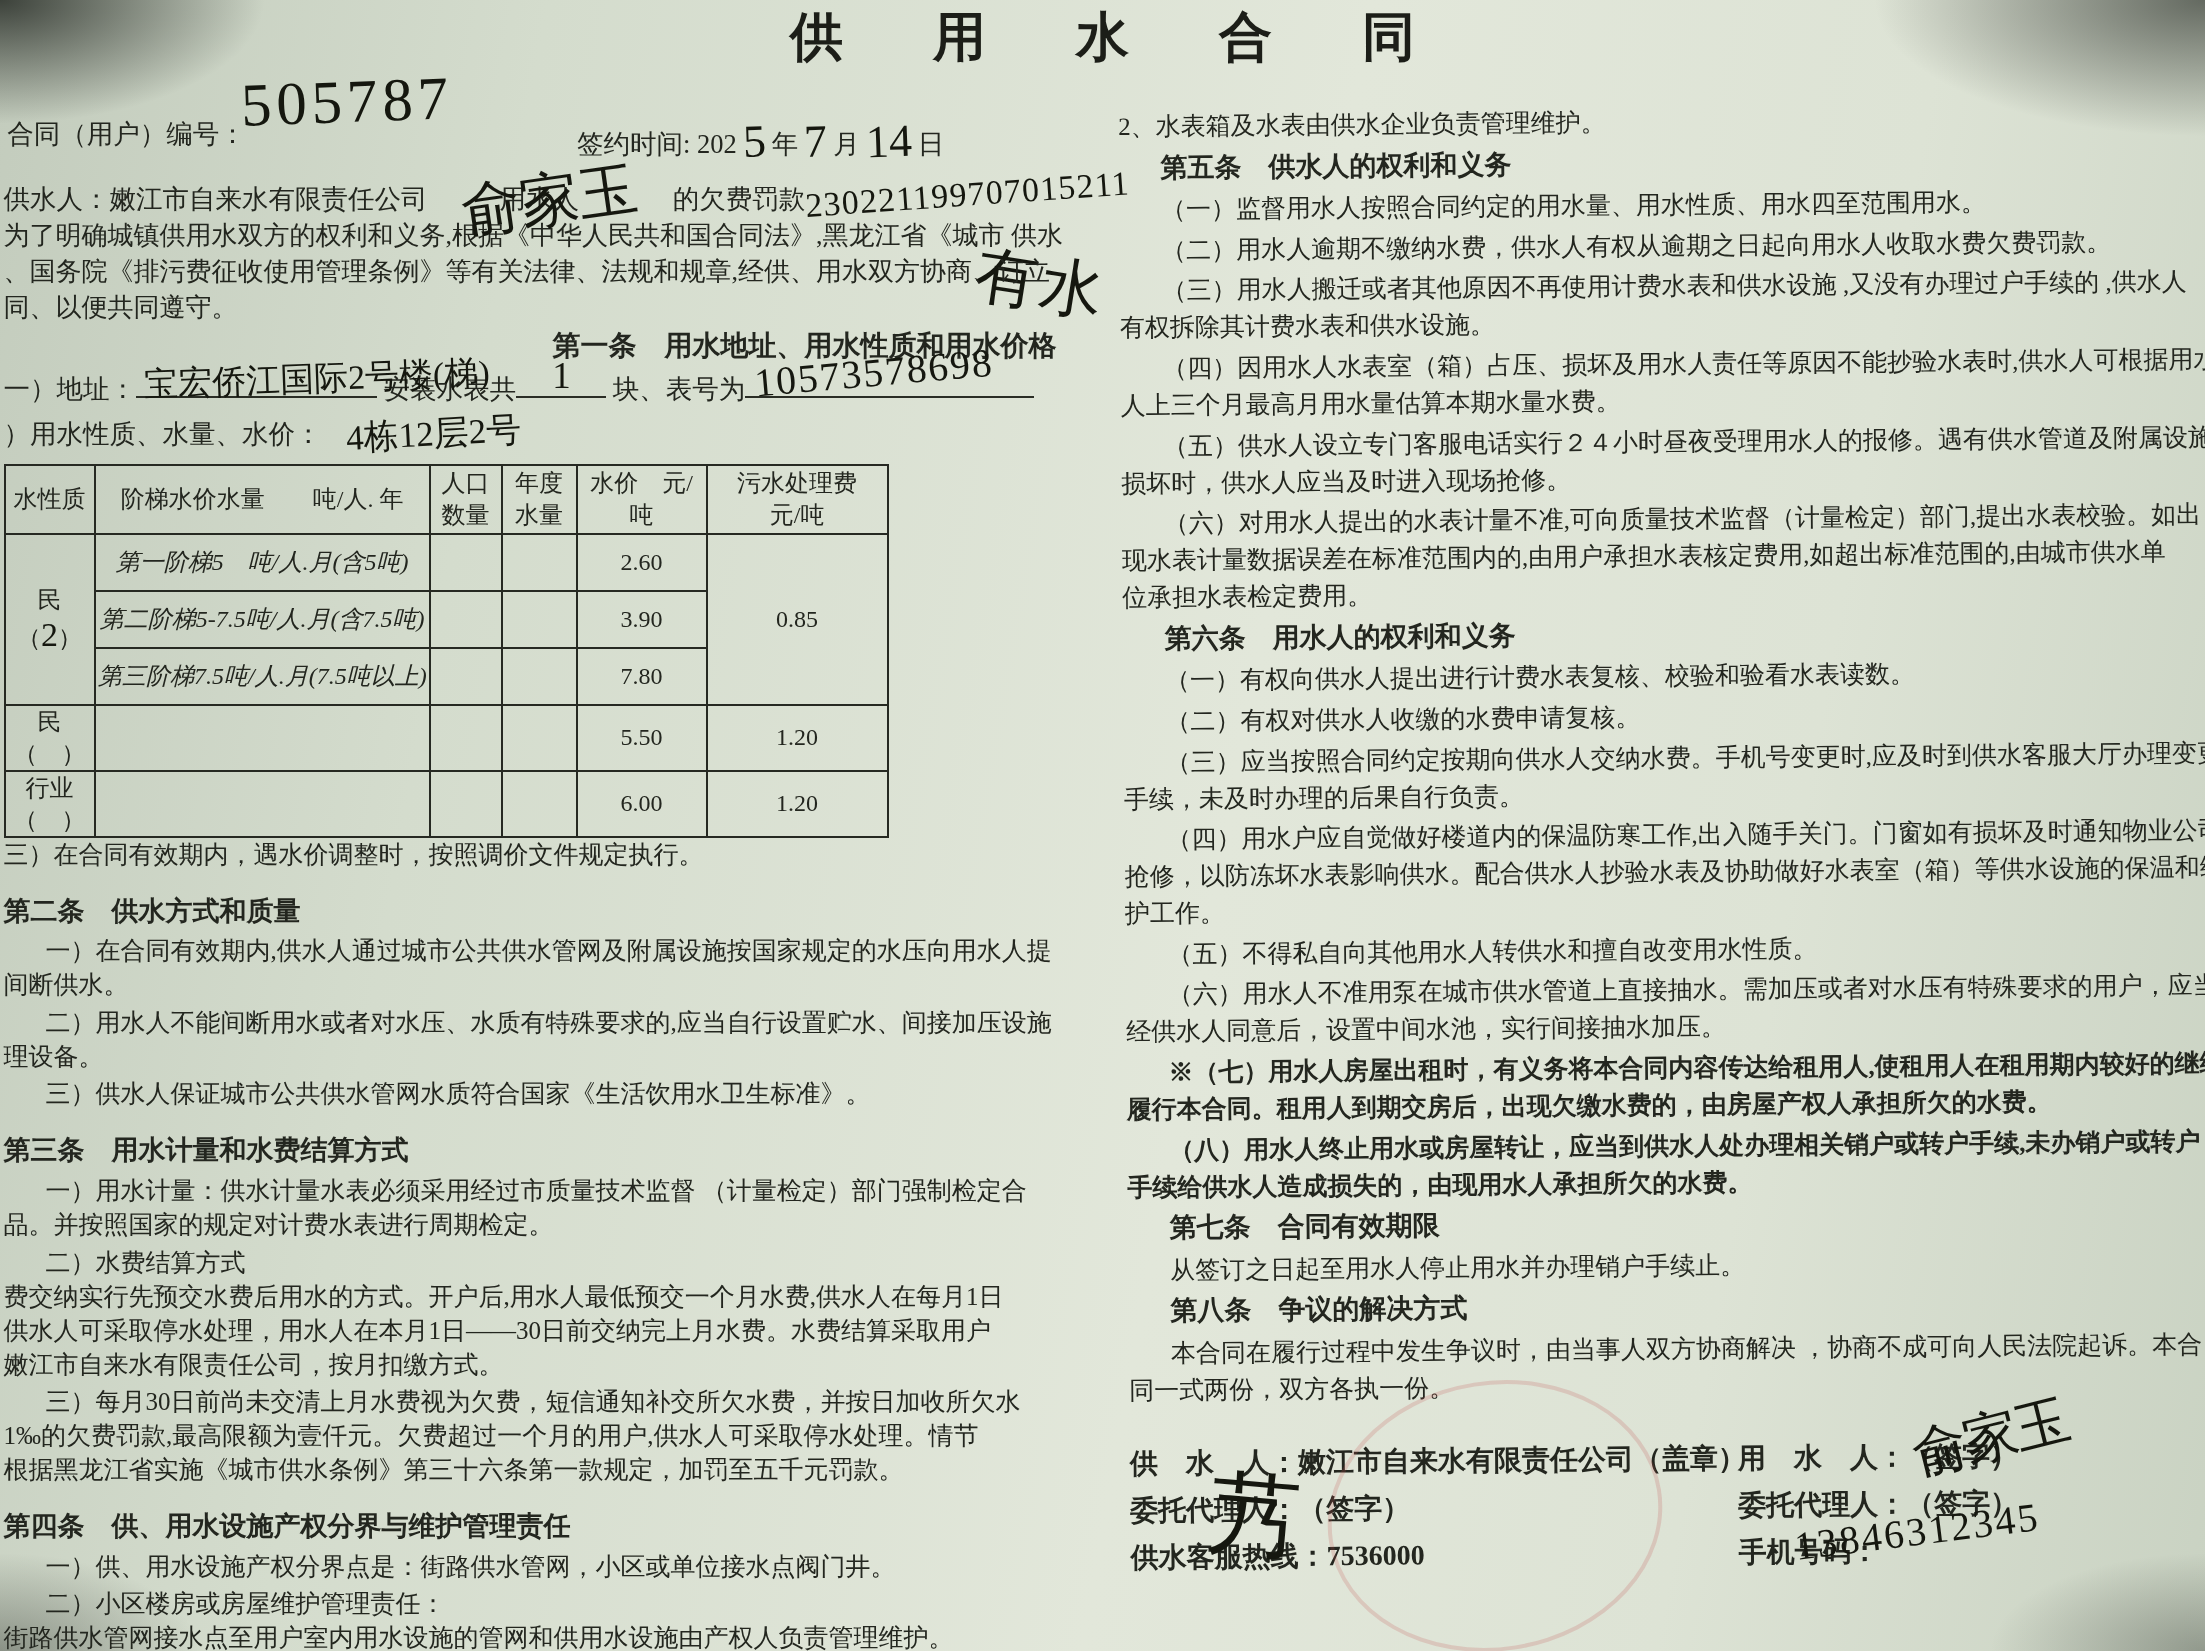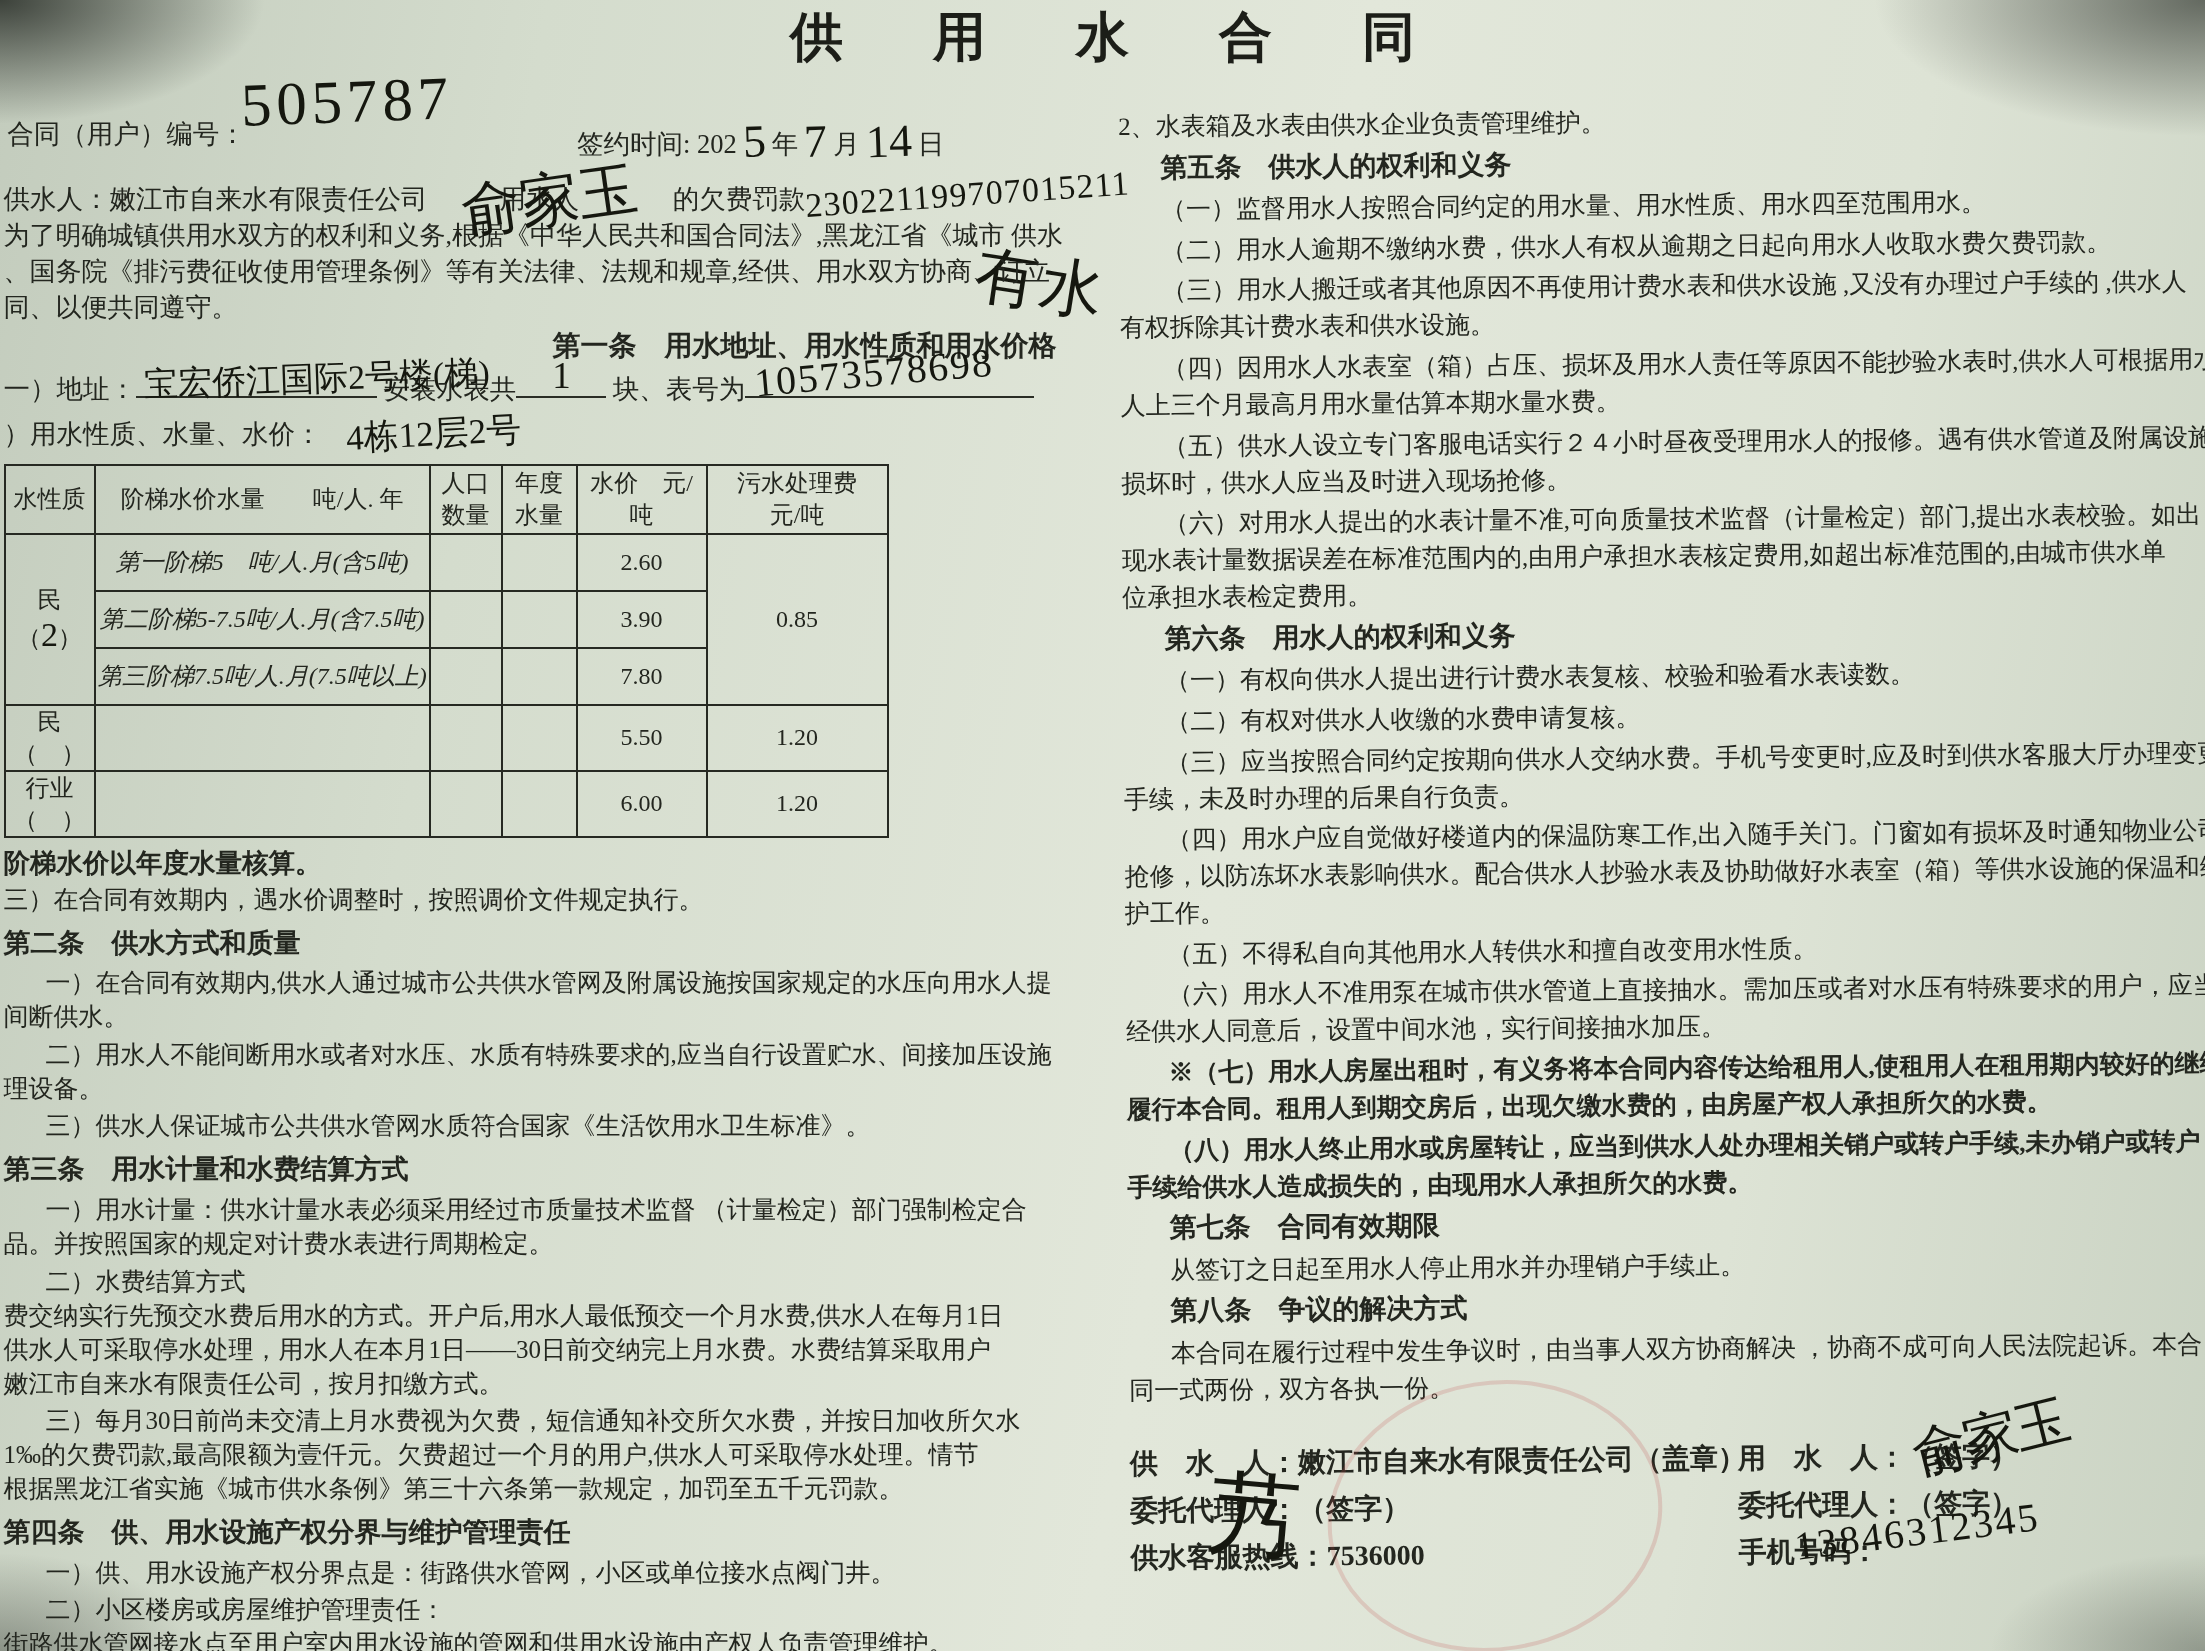--- a/index.html
+++ b/index.html
@@ -51,21 +51,21 @@
   td.th{height:67px;font-size:24px;}
   td.tier{text-align:left;padding-left:8.4px;font-size:24px;height:55px;white-space:nowrap;font-style:italic;}
   td.price-v{font-size:26.5px;}
   td.nature{font-size:25px;}
   td.nature .hw{font-size:34px;}
   .row-other td{height:63px;}
   .foot-note{font-size:26.5px;font-weight:600;line-height:39px;margin-top:6px;}
 
   .blocks p{margin:0;white-space:nowrap;}
   .blocks .p{font-size:25px;line-height:34px;font-weight:normal;}
-  .blocks .h{font-size:27px;line-height:39px;font-weight:bold;margin-top:7px;}
+  .blocks .h{font-size:27px;line-height:39px;font-weight:bold;margin-top:20px;}
   .blocks .pb{font-size:25px;line-height:35px;font-weight:bold;}
   .blocks .ind{text-indent:42px;margin-top:3.6px;}
   .right-col{top:108px;left:1118px;width:1101px;transform:rotate(-0.5deg);transform-origin:left top;}
   .right-col .blocks .p{line-height:37px;}
   .right-col .blocks .pb{line-height:37px;}
 
   .sig-block{display:flex;margin-top:31px;font-weight:bold;}
   .sig-left{width:608px;}
   .sig-right{width:445px;}
   .sig-block div{font-size:28px;line-height:47px;white-space:nowrap;}
@@ -170,21 +170,20 @@
         <td class="nature">行业（　）</td>
         <td></td>
         <td></td>
         <td></td>
         <td class="price-v">6.00</td>
         <td class="price-v">1.20</td>
       </tr>
     </tbody>
       </table>
 
-    <div class="foot-note">阶梯水价以年度水量核算。</div>
 
     <div class="blocks">
         <p class="p">三）在合同有效期内，遇水价调整时，按照调价文件规定执行。</p>
         <p class="h">第二条　供水方式和质量</p>
         <p class="p ind">一）在合同有效期内,供水人通过城市公共供水管网及附属设施按国家规定的水压向用水人提</p>
         <p class="p">间断供水。</p>
         <p class="p ind">二）用水人不能间断用水或者对水压、水质有特殊要求的,应当自行设置贮水、间接加压设施</p>
         <p class="p">理设备。</p>
         <p class="p ind">三）供水人保证城市公共供水管网水质符合国家《生活饮用水卫生标准》。</p>
         <p class="h">第三条　用水计量和水费结算方式</p>

